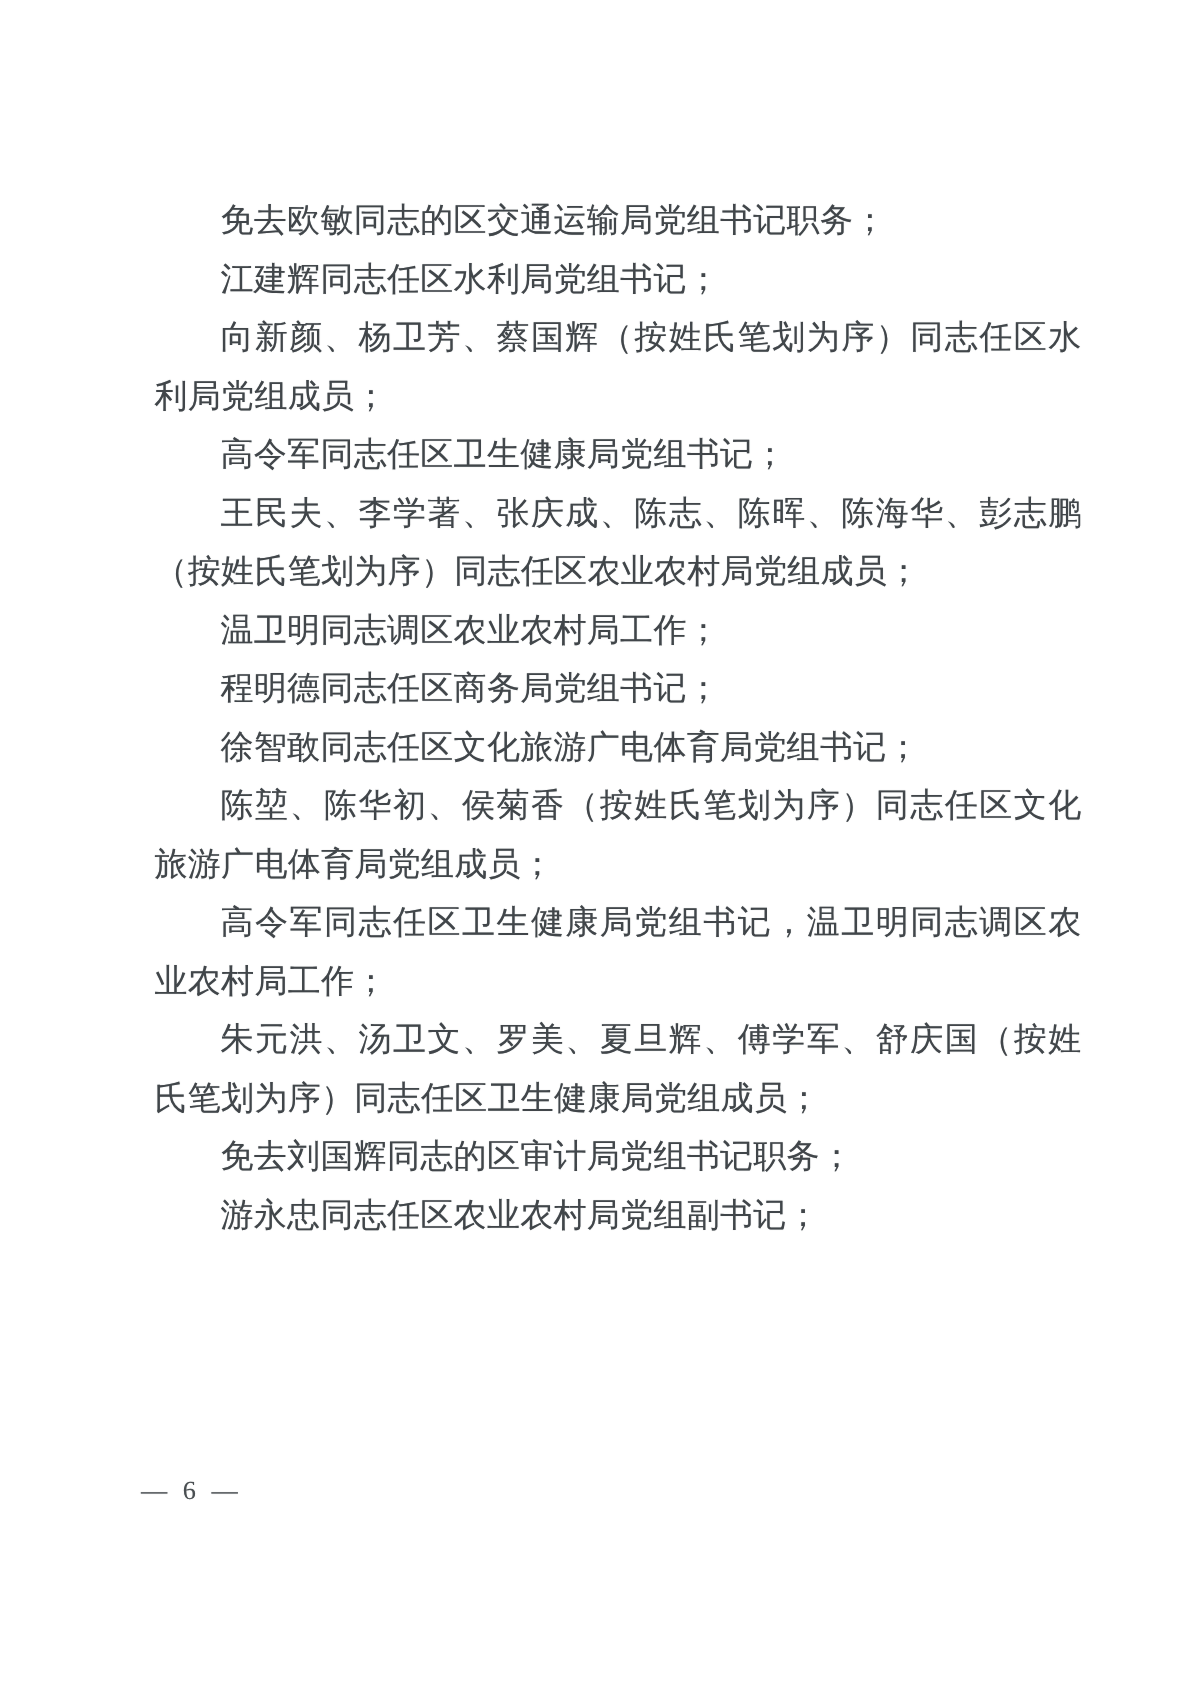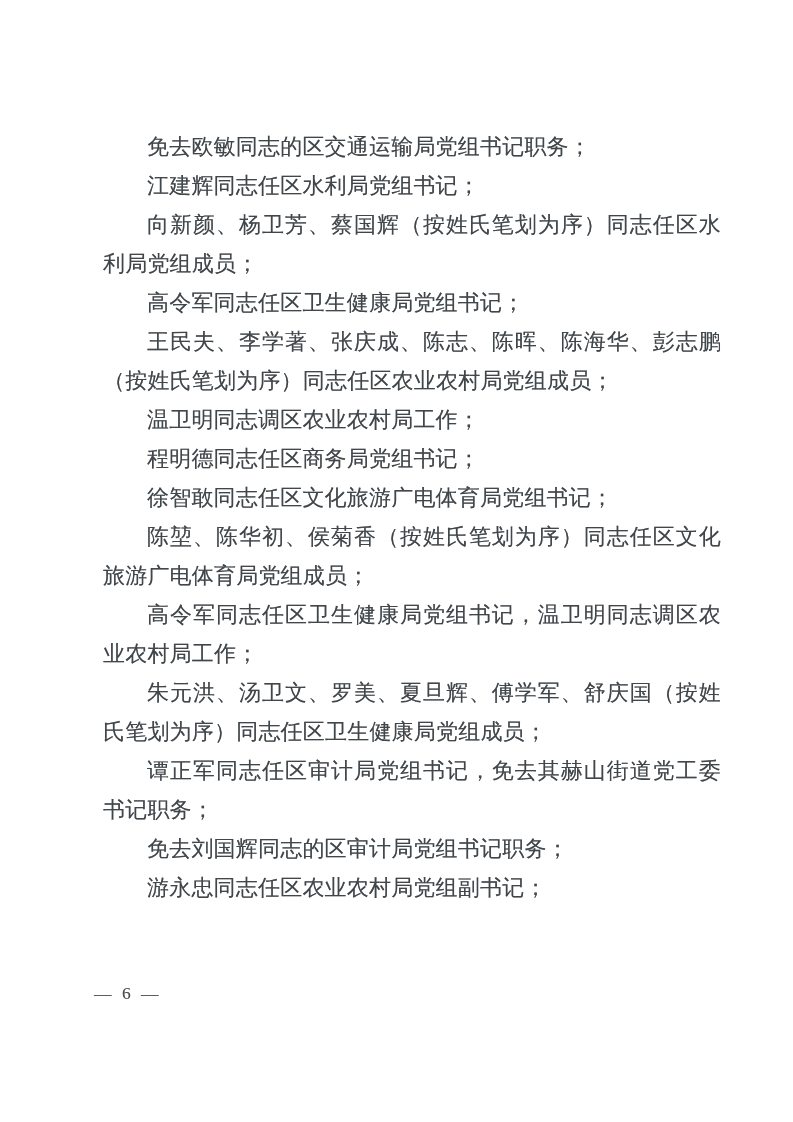--- a/index.html
+++ b/index.html
@@ -57,19 +57,18 @@
       <p class="doc-paragraph">江建辉同志任区水利局党组书记；</p>
       <p class="doc-paragraph">向新颜、杨卫芳、蔡国辉（按姓氏笔划为序）同志任区水利局党组成员；</p>
       <p class="doc-paragraph">高令军同志任区卫生健康局党组书记；</p>
       <p class="doc-paragraph">王民夫、李学著、张庆成、陈志、陈晖、陈海华、彭志鹏（按姓氏笔划为序）同志任区农业农村局党组成员；</p>
       <p class="doc-paragraph">温卫明同志调区农业农村局工作；</p>
       <p class="doc-paragraph">程明德同志任区商务局党组书记；</p>
       <p class="doc-paragraph">徐智敢同志任区文化旅游广电体育局党组书记；</p>
       <p class="doc-paragraph">陈堃、陈华初、侯菊香（按姓氏笔划为序）同志任区文化旅游广电体育局党组成员；</p>
       <p class="doc-paragraph">高令军同志任区卫生健康局党组书记，温卫明同志调区农业农村局工作；</p>
       <p class="doc-paragraph">朱元洪、汤卫文、罗美、夏旦辉、傅学军、舒庆国（按姓氏笔划为序）同志任区卫生健康局党组成员；</p>
-      <p class="doc-paragraph">谭正军同志任区审计局党组书记，免去其赫山街道党工委书记职务；</p>
       <p class="doc-paragraph">免去刘国辉同志的区审计局党组书记职务；</p>
       <p class="doc-paragraph">游永忠同志任区农业农村局党组副书记；</p>
     </main>
 
   <div class="page-footer">— 6 —</div>
 </div>
 
 </body></html>

